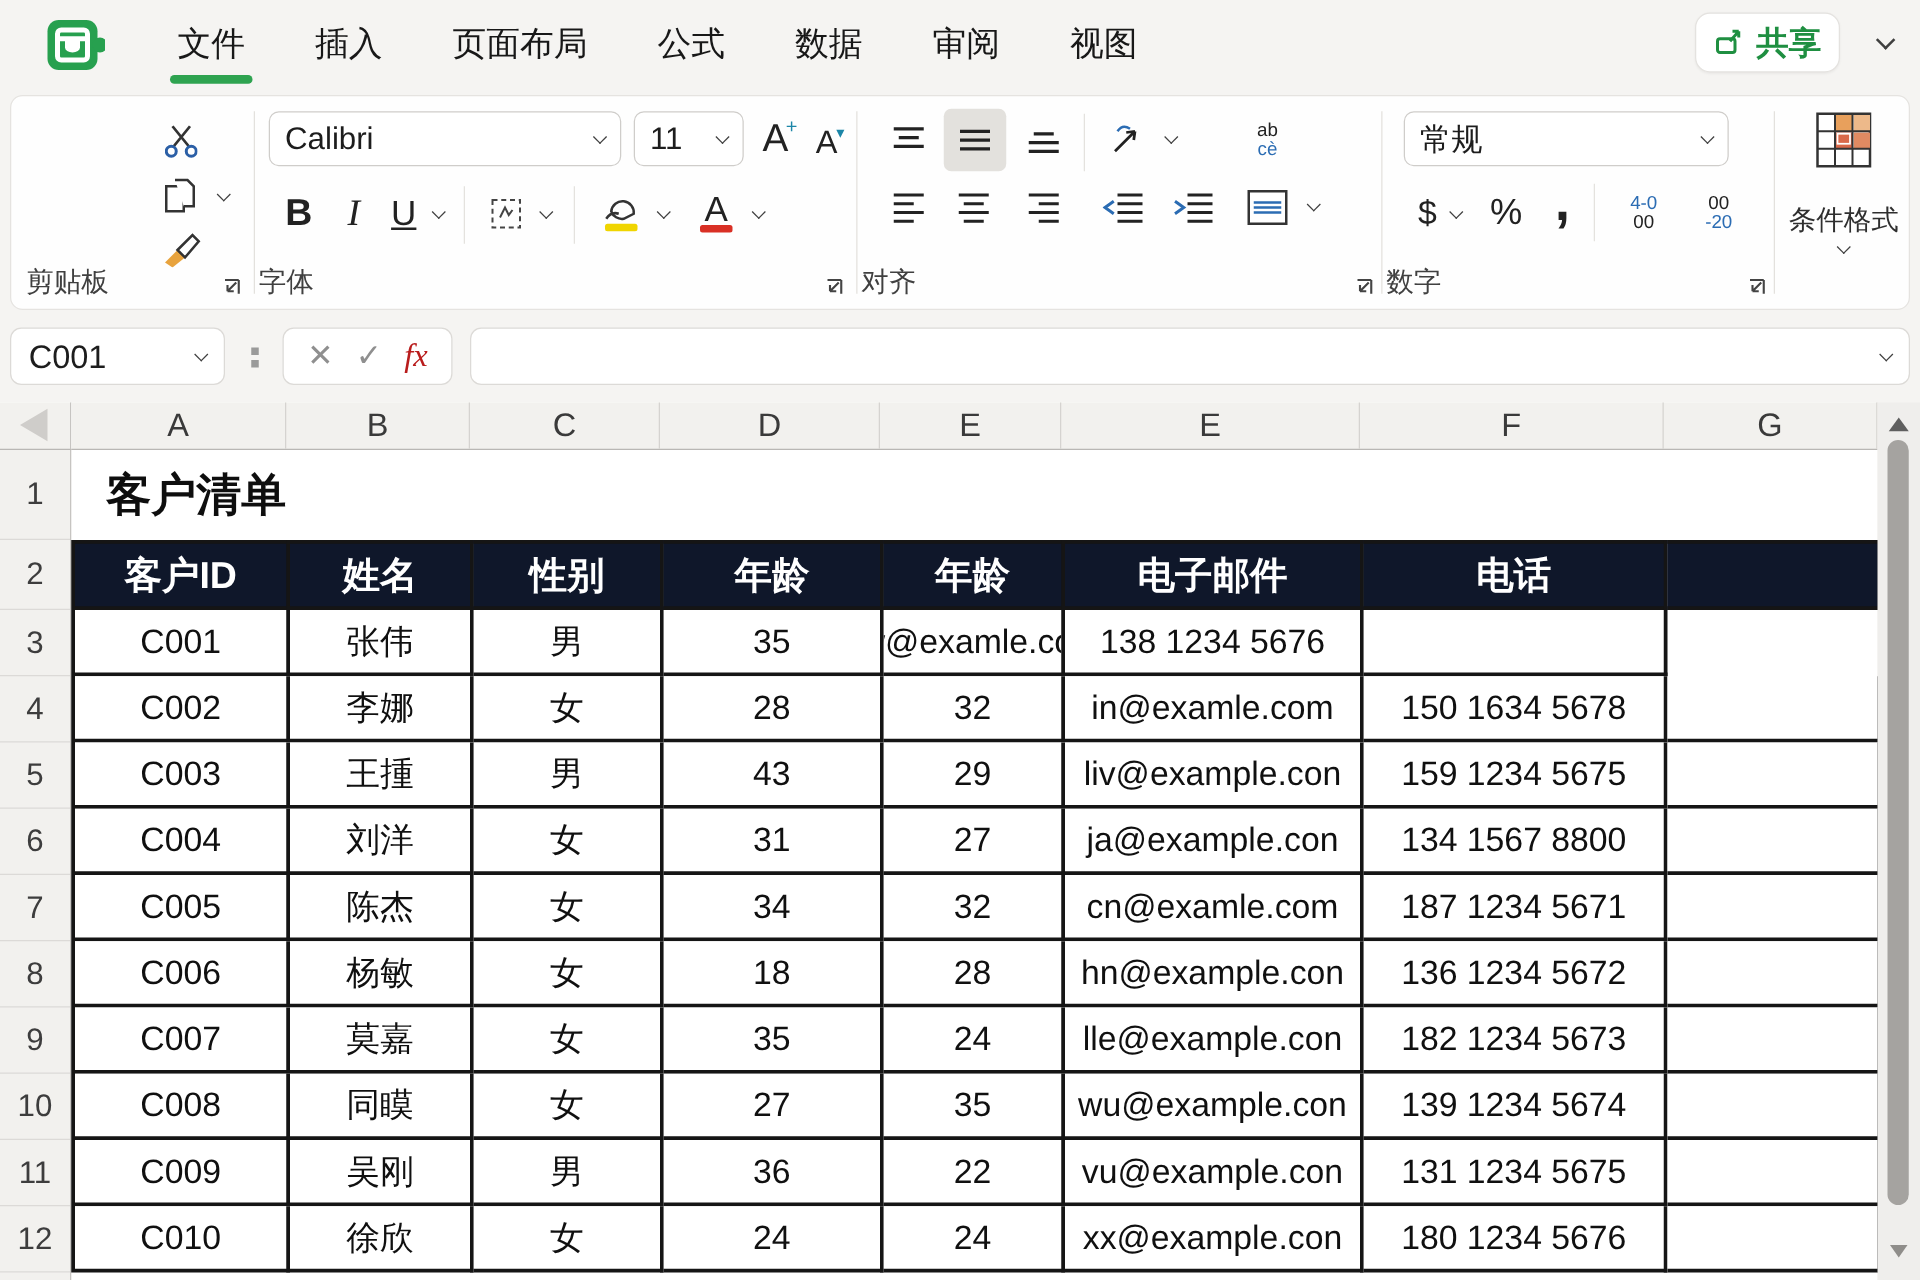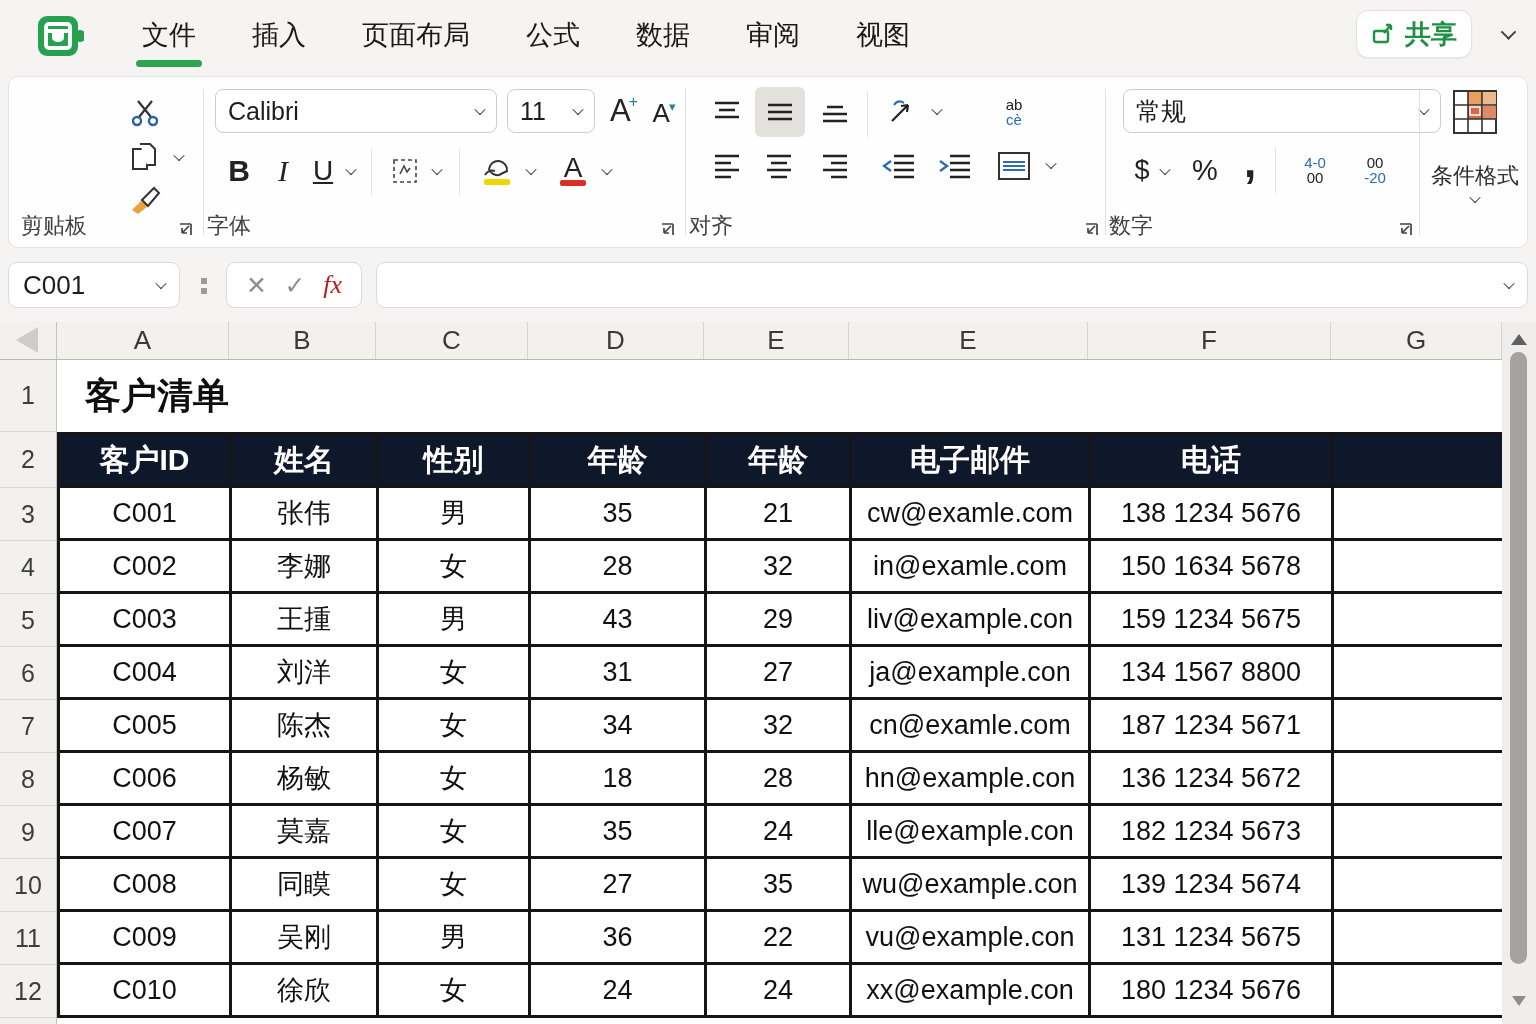--- a/index.html
+++ b/index.html
@@ -260,21 +260,21 @@
       </div>
       <span class="chev small" style="position:absolute;left:358px;top:84px;"></span>
       <div class="glabel">对齐</div>
       <svg class="launcher" width="15" height="15" viewBox="0 0 15 15">
         <path d="M2 2 H13 M13 2 V13 M11 4 L4 11 M4 11 h5 M4 11 v-5" stroke="#444" stroke-width="1.7" fill="none"></path>
       </svg>
     </div>
     <div class="gdiv" style="left:1096px;"></div>
 
     <div class="rgroup" style="left:1100px;width:310px;">
-      <div class="combo" style="left:14px;top:12px;width:318px;height:44px;">
+      <div class="combo" style="left:14px;top:12px;width:260px;height:44px;">
         <span>常规</span>
           <span class="chev small"></span>
       </div>
       <div class="rbtn" style="left:18px;top:70px;width:30px;height:46px;">
           <span style="font-size:27px;color:#222;">$</span>
         </div>
       <span class="chev small" style="position:absolute;left:52px;top:90px;"></span>
       <div class="rbtn" style="left:76px;top:70px;width:40px;height:46px;">
           <span style="font-size:29px;color:#222;">%</span>
         </div>
@@ -376,21 +376,20 @@
             <div class="hcell">电子邮件</div>
             <div class="hcell">电话</div>
             <div class="hcell"></div>
           </div>
         <div id="table-body">
             <div class="trow">
               <div class="tcell">C001</div>
               <div class="tcell">张伟</div>
               <div class="tcell">男</div>
               <div class="tcell">35</div>
-              <div class="tcell">21</div>
               <div class="tcell">cw@examle.com</div>
               <div class="tcell">138 1234 5676</div>
               <div class="tcell"></div>
             </div>
             <div class="trow">
               <div class="tcell">C002</div>
               <div class="tcell">李娜</div>
               <div class="tcell">女</div>
               <div class="tcell">28</div>
               <div class="tcell">32</div>

